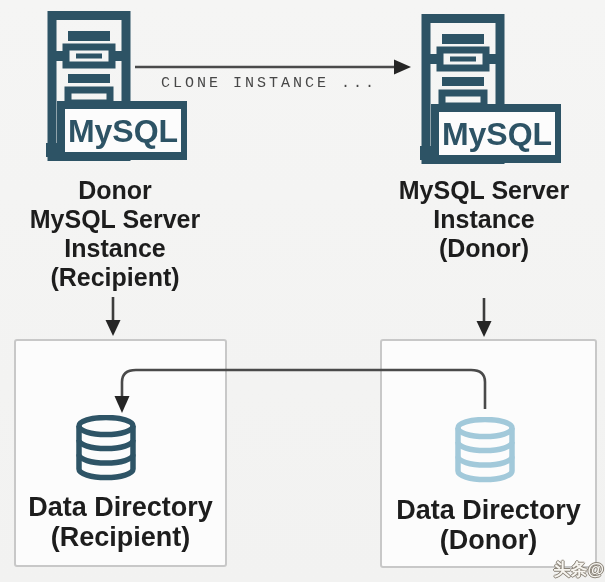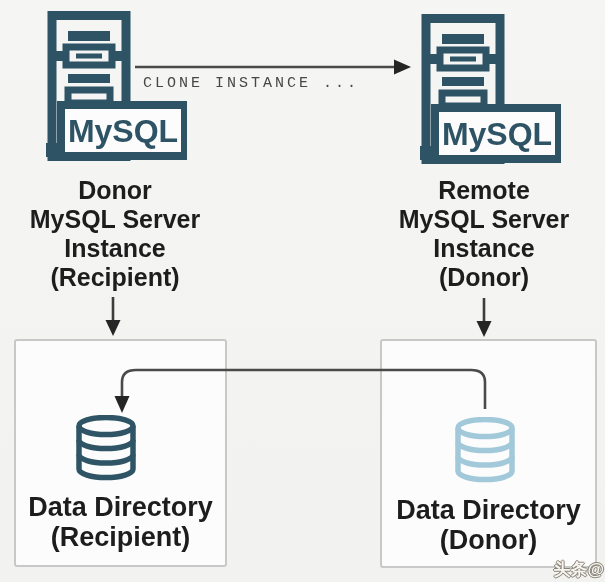--- a/index.html
+++ b/index.html
@@ -16,21 +16,21 @@
   
   .caption{
     position:absolute;width:230px;text-align:center;
     font-size:25px;line-height:29px;font-weight:bold;color:#1d1d1d;
   }
   .caption-local{left:0px;top:176px;}
   .caption-remote{left:369px;top:176px;}
   .caption div{white-space:nowrap;}
   
   .clone-label{
-    position:absolute;left:143px;top:75px;width:264px;text-align:left;
+    position:absolute;left:137px;top:75px;width:264px;text-align:center;
     font-family:"Liberation Mono","DejaVu Sans Mono",monospace;
     font-size:15px;letter-spacing:3px;color:#474747;z-index:2;white-space:nowrap;
   }
   
   .dirbox{
     position:absolute;background:#fcfcfc;border:2px solid #c8c8c8;
     border-radius:3px;box-sizing:border-box;z-index:1;
   }
   .dirbox-left{left:14px;top:339px;width:213px;height:228px;}
   .dirbox-right{left:380px;top:339px;width:217px;height:229px;}
@@ -102,21 +102,20 @@
   <div class="clone-label">CLONE INSTANCE ...</div>
 
   <div class="caption caption-local">
     <div>Donor</div>
     <div>MySQL Server</div>
     <div>Instance</div>
     <div>(Recipient)</div>
   </div>
 
   <div class="caption caption-remote">
-    <div>Remote</div>
     <div>MySQL Server</div>
     <div>Instance</div>
     <div>(Donor)</div>
   </div>
 
   <div class="dirbox dirbox-left">
     <div class="db-icon db-dark" style="left:58px;top:74px;">
       <svg width="64" height="68" viewBox="0 0 64 68">
         <ellipse cx="32" cy="11" rx="27" ry="8.5" fill="none" stroke="currentColor" stroke-width="5.5"></ellipse>
         <line x1="5" y1="11" x2="5" y2="54" stroke="currentColor" stroke-width="5.5"></line>

